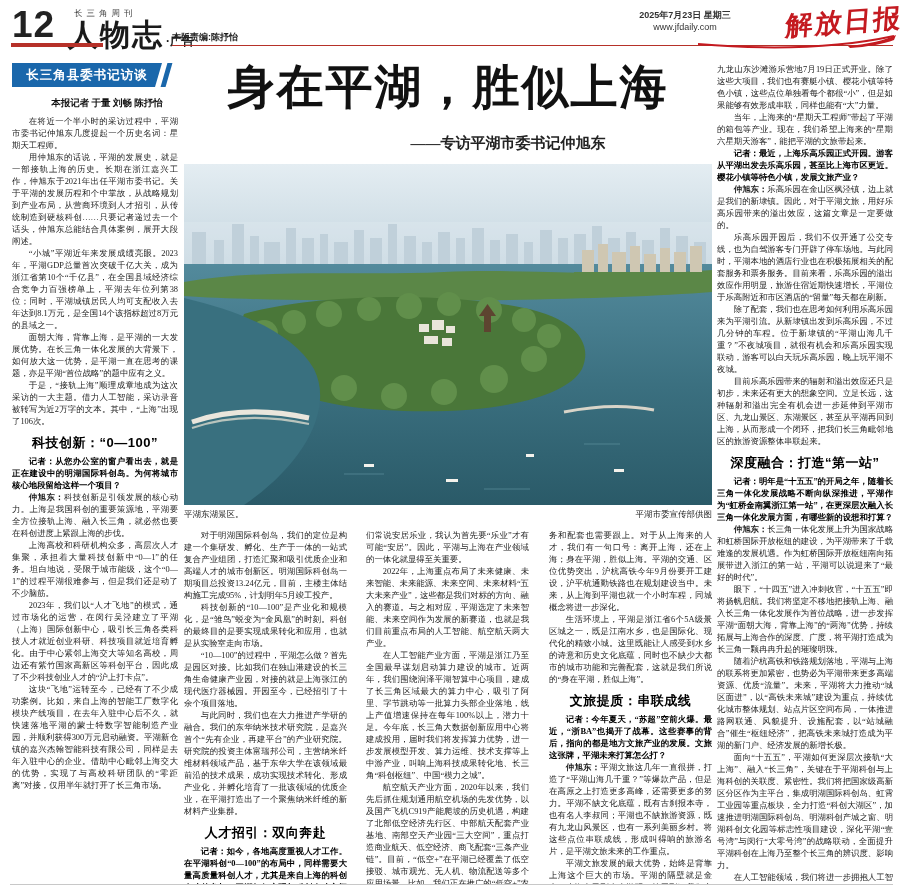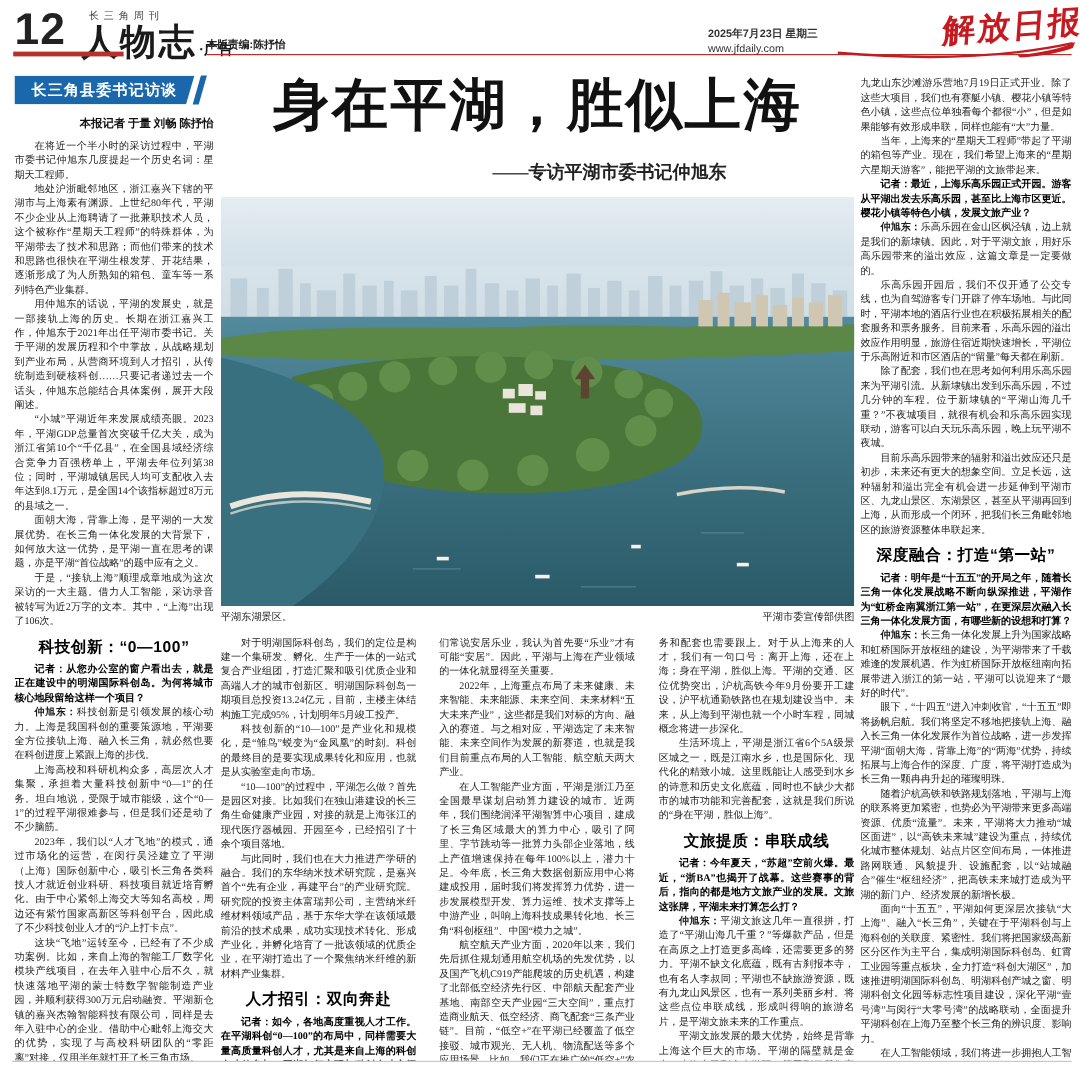--- a/index.html
+++ b/index.html
@@ -10,21 +10,21 @@
               font-size:37px;font-weight:900;color:#222;letter-spacing:1px;}
   .mh-weekly{position:absolute;left:74px;top:8px;font-size:8.5px;letter-spacing:4px;color:#444;
              font-family:"Liberation Sans",sans-serif;}
   .mh-secline{position:absolute;left:68px;top:15px;font-family:"Liberation Sans",sans-serif;white-space:nowrap;}
   .mh-sec{font-size:30px;font-weight:900;color:#1a1a1a;letter-spacing:2px;}
   .mh-suffix{font-size:12px;font-weight:900;color:#1a1a1a;margin-left:2px;}
   .mh-editor{position:absolute;left:172px;top:31px;font-size:9px;font-weight:bold;color:#222;
              font-family:"Liberation Sans",sans-serif;}
   .mh-rule-thick{position:absolute;left:11px;top:43px;width:92px;height:3.5px;background:#b63129;}
   .mh-rule-thin{position:absolute;left:172px;top:44.5px;width:721px;height:1.3px;background:#b63129;}
-  .mh-date{position:absolute;left:590px;top:22px;width:190px;text-align:left;
+  .mh-date{position:absolute;left:590px;top:9px;width:190px;text-align:center;
            font-family:"Liberation Sans",sans-serif;font-size:9px;color:#333;line-height:12px;}
   .mh-date .d1{font-weight:bold;}
   .brand{position:absolute;left:786px;top:4px;font-size:27px;font-weight:900;color:#c41a20;
          transform:skewX(-8deg) rotate(-4deg);letter-spacing:2px;white-space:nowrap;}
   .brand-swoosh{position:absolute;left:698px;top:34px;}
   
   .badge{position:absolute;left:12px;top:63px;width:150px;height:24px;background:#1a67ab;color:#fff;
          font-family:"Liberation Sans",sans-serif;font-size:12.5px;font-weight:bold;text-align:center;
          line-height:24px;letter-spacing:1px;clip-path:polygon(0 0,100% 0,calc(100% - 7px) 100%,0 100%);}
   .badge-slash{position:absolute;left:164px;top:63px;width:5px;height:24px;background:#1a67ab;
@@ -38,21 +38,21 @@
   .photo{position:absolute;left:184px;top:164px;width:528px;height:341px;overflow:hidden;}
   .cap-row{position:absolute;left:184px;top:509px;width:528px;display:flex;justify-content:space-between;
            font-size:8.5px;color:#222;gap:42px;}
   
   .col{position:absolute;overflow:hidden;font-size:8.4px;line-height:12px;text-align:justify;}
   .col-left{left:12px;top:116px;width:166px;height:768px;}
   .col-a{left:184px;top:530px;width:163px;height:354px;}
   .col-b{left:366px;top:530px;width:163px;height:354px;}
   .col-c{left:549px;top:530px;width:163px;height:354px;}
   .col-right{left:717px;top:64px;width:176px;height:820px;}
-  .byline{position:absolute;left:12px;top:97px;width:166px;text-align:right;
+  .byline{position:absolute;left:24px;top:97px;width:166px;text-align:center;
           font-size:9.5px;font-weight:bold;color:#111;}
   .para{margin:0;text-indent:2em;}
   .para.no-indent{text-indent:0;}
   .q-para{font-weight:bold;color:#000;}
   .para b{font-weight:bold;}
   .sec-head{margin:9px 0 7px;font-family:"Liberation Sans",sans-serif;font-size:13px;font-weight:900;
             text-align:center;color:#000;letter-spacing:0.5px;}
   .bottom-rule{position:absolute;left:10px;top:884px;width:883px;height:1px;background:#c8c8c8;}
 </style>
 </head>
@@ -192,21 +192,20 @@
       </g>
     </svg>
   </div>
   <div class="cap-row">
     <span>平湖东湖景区。</span>
     <span>平湖市委宣传部供图</span>
   </div>
 
   <div class="col col-left">
       <p class="para">在将近一个半小时的采访过程中，平湖市委书记仲旭东几度提起一个历史名词：星期天工程师。</p>
-      <p class="para">地处沪浙毗邻地区，浙江嘉兴下辖的平湖市与上海素有渊源。上世纪80年代，平湖不少企业从上海聘请了一批兼职技术人员，这个被称作“星期天工程师”的特殊群体，为平湖带去了技术和思路；而他们带来的技术和思路也很快在平湖生根发芽、开花结果，逐渐形成了为人所熟知的箱包、童车等一系列特色产业集群。</p>
       <p class="para">用仲旭东的话说，平湖的发展史，就是一部接轨上海的历史。长期在浙江嘉兴工作，仲旭东于2021年出任平湖市委书记。关于平湖的发展历程和个中掌故，从战略规划到产业布局，从营商环境到人才招引，从传统制造到硬核科创……只要记者递过去一个话头，仲旭东总能结合具体案例，展开大段阐述。</p>
       <p class="para">“小城”平湖近年来发展成绩亮眼。2023年，平湖GDP总量首次突破千亿大关，成为浙江省第10个“千亿县”，在全国县域经济综合竞争力百强榜单上，平湖去年位列第38位；同时，平湖城镇居民人均可支配收入去年达到8.1万元，是全国14个该指标超过8万元的县域之一。</p>
       <p class="para">面朝大海，背靠上海，是平湖的一大发展优势。在长三角一体化发展的大背景下，如何放大这一优势，是平湖一直在思考的课题，亦是平湖“首位战略”的题中应有之义。</p>
       <p class="para">于是，“接轨上海”顺理成章地成为这次采访的一大主题。借力人工智能，采访录音被转写为近2万字的文本。其中，“上海”出现了106次。</p>
       <h3 class="sec-head">科技创新：“0—100”</h3>
       <p class="para q-para">记者：从您办公室的窗户看出去，就是正在建设中的明湖国际科创岛。为何将城市核心地段留给这样一个项目？</p>
       <p class="para"><b>仲旭东：</b>科技创新是引领发展的核心动力。上海是我国科创的重要策源地，平湖要全方位接轨上海、融入长三角，就必然也要在科创进度上紧跟上海的步伐。</p>
       <p class="para">上海高校和科研机构众多，高层次人才集聚，承担着大量科技创新中“0—1”的任务。坦白地说，受限于城市能级，这个“0—1”的过程平湖很难参与，但是我们还是动了不少脑筋。</p>
       <p class="para">2023年，我们以“人才飞地”的模式，通过市场化的运营，在闵行吴泾建立了平湖（上海）国际创新中心，吸引长三角各类科技人才就近创业科研、科技项目就近培育孵化。由于中心紧邻上海交大等知名高校，周边还有紫竹国家高新区等科创平台，因此成了不少科技创业人才的“沪上打卡点”。</p>
       <p class="para">这块“飞地”运转至今，已经有了不少成功案例。比如，来自上海的智能工厂数字化模块产线项目，在去年入驻中心后不久，就快速落地平湖的蒙士特数字智能制造产业园，并顺利获得300万元启动融资。平湖新仓镇的嘉兴杰翰智能科技有限公司，同样是去年入驻中心的企业。借助中心毗邻上海交大的优势，实现了与高校科研团队的“零距离”对接，仅用半年就打开了长三角市场。</p>

